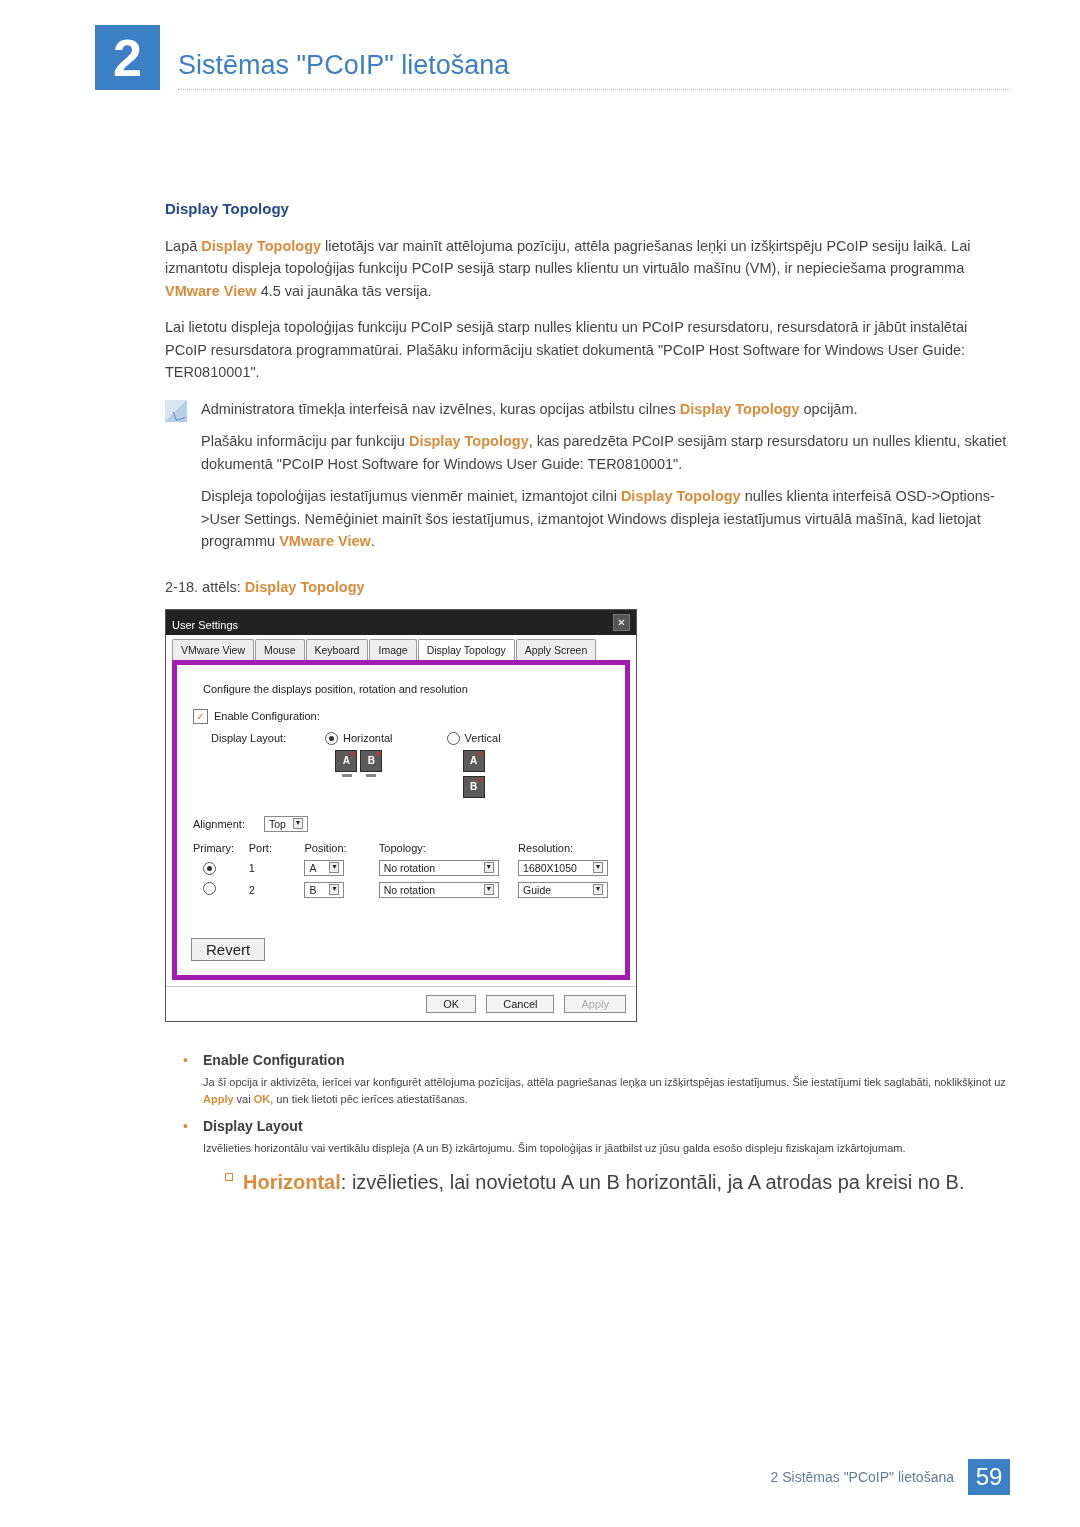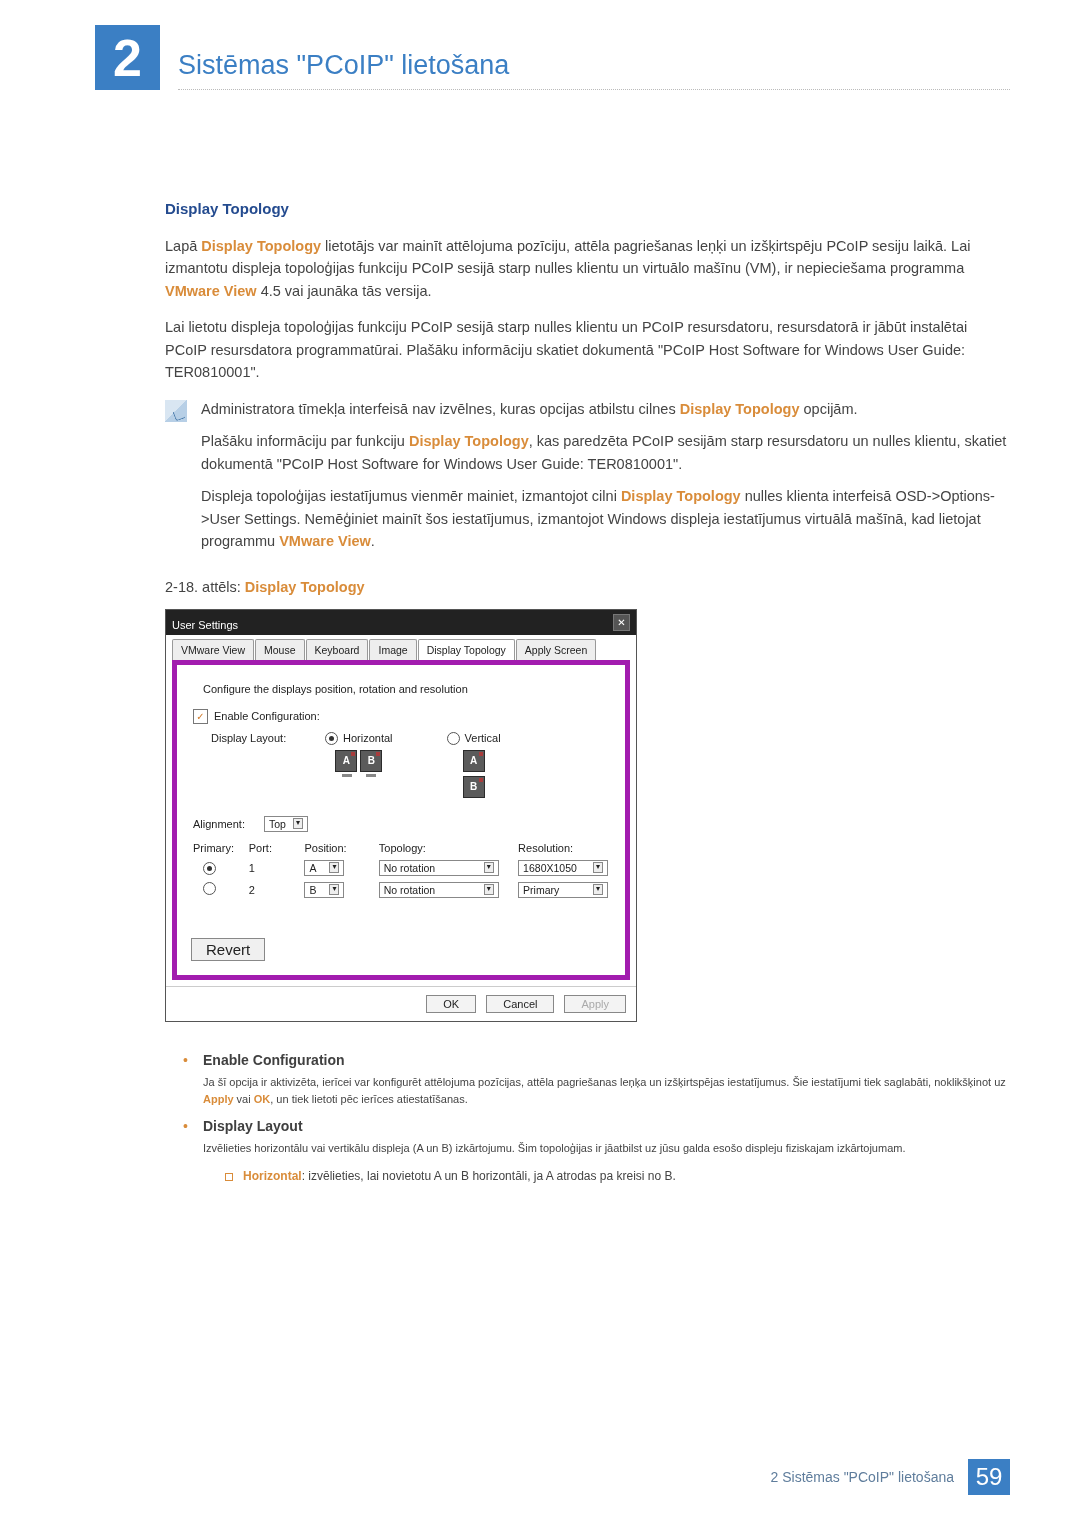--- a/index.html
+++ b/index.html
@@ -327,21 +327,21 @@
   }
   ul.sub {
     list-style: none;
     padding-left: 22px;
     margin: 4px 0 0 0;
   }
   ul.sub li {
     position: relative;
     padding-left: 18px;
     line-height: 1.55;
-    font-size: 12px;
+    font-size: 20px;
     margin-bottom: 6px;
   }
   ul.sub li::before {
     content: "";
     position: absolute;
     left: 0;
     top: 6px;
     width: 6px;
     height: 6px;
     border: 1px solid #d98c3a;
@@ -497,21 +497,21 @@
             <span class="c-port">2</span>
             <span class="c-pos"><span class="sel" style="min-width:30px;">
                   <span>B</span>
                   <span class="arrow-down">▾</span>
                 </span></span>
             <span class="c-rot"><span class="sel" style="min-width:110px;">
                   <span>No rotation</span>
                   <span class="arrow-down">▾</span>
                 </span></span>
             <span class="c-res"><span class="sel" style="min-width:80px;">
-                  <span>Primary</span>
+                  <span>Guide</span>
                   <span class="arrow-down">▾</span>
                 </span></span>
           </div>
         </div>
 
         <div class="revert">Revert</div>
       </div>
       <div class="panel-footer">
         <div class="btn">OK</div>
         <div class="btn">Cancel</div>

